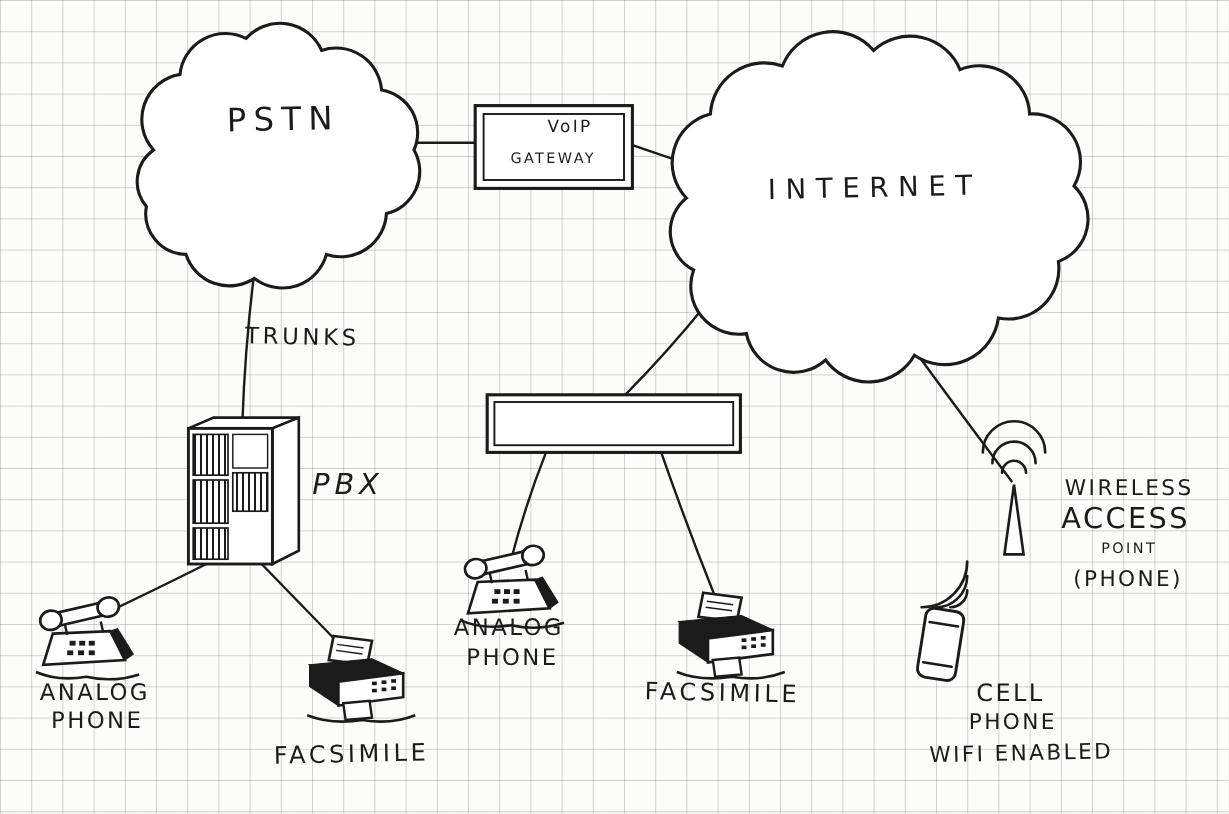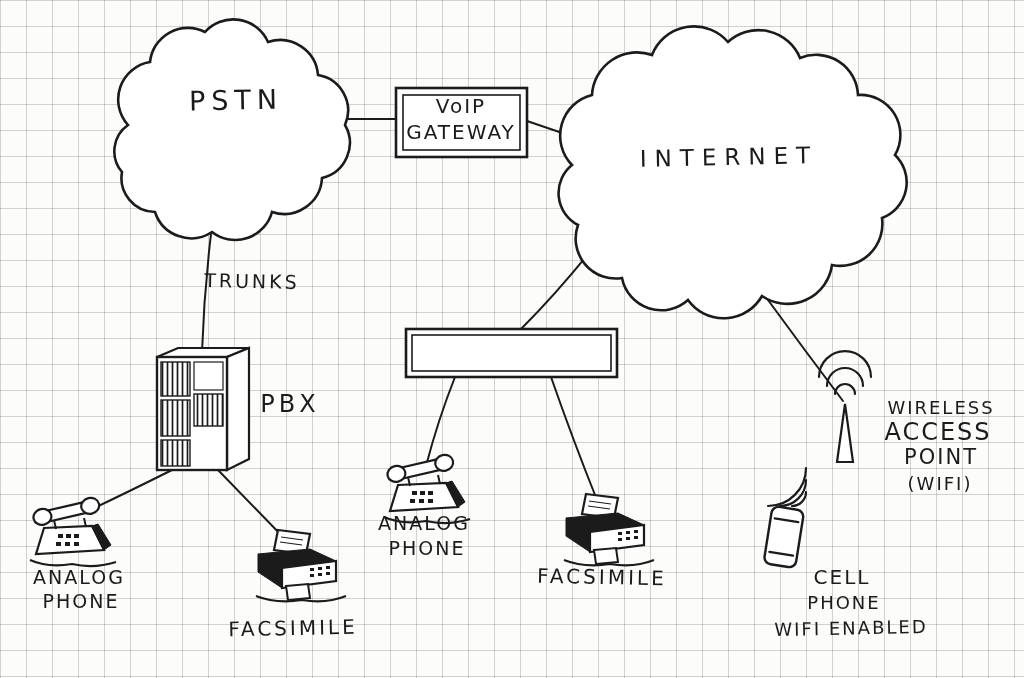--- a/index.html
+++ b/index.html
@@ -130,42 +130,42 @@
       <g transform="rotate(9 784 536)">
         <rect x="768" y="508" width="32" height="58" rx="7" fill="#ffffff" stroke-width="2.4"></rect>
         <line x1="772" y1="520" x2="796" y2="520"></line>
         <line x1="772" y1="554" x2="796" y2="554"></line>
       </g>
     </g>
   </svg>
 
   <div class="lbl r-1" style="left:236px;top:100px;font-size:27px;letter-spacing:6px;">PSTN</div>
 
-  <div class="lbl" style="left:461px;top:106px;font-size:20px;letter-spacing:2px;">VoIP</div>
-  <div class="lbl" style="left:461px;top:132px;font-size:20px;letter-spacing:2px;">GATEWAY</div>
+  <div class="lbl" style="left:475px;top:106px;font-size:14px;letter-spacing:2px;">VoIP</div>
+  <div class="lbl" style="left:461px;top:132px;font-size:12px;letter-spacing:2px;">GATEWAY</div>
 
   <div class="lbl r-1" style="left:729px;top:157px;font-size:23px;letter-spacing:8px;">INTERNET</div>
 
   <div class="lbl r1" style="left:252px;top:281px;font-size:19px;letter-spacing:3px;">TRUNKS</div>
 
-  <div class="lbl" style="left:290px;top:404px;font-size:24px;letter-spacing:4px;">PBX</div>
+  <div class="lbl" style="left:290px;top:404px;font-size:24px;letter-spacing:4px;font-style:italic;">PBX</div>
 
 
   <div class="lbl" style="left:79px;top:577px;font-size:19px;letter-spacing:2px;">ANALOG</div>
   <div class="lbl" style="left:81px;top:601px;font-size:19px;letter-spacing:2px;">PHONE</div>
 
   <div class="lbl r-1" style="left:293px;top:628px;font-size:20px;letter-spacing:3px;">FACSIMILE</div>
 
   <div class="lbl" style="left:424px;top:523px;font-size:19px;letter-spacing:2px;">ANALOG</div>
   <div class="lbl" style="left:427px;top:548px;font-size:19px;letter-spacing:2px;">PHONE</div>
 
   <div class="lbl r1" style="left:602px;top:577px;font-size:20px;letter-spacing:3px;">FACSIMILE</div>
 
   <div class="lbl" style="left:941px;top:407px;font-size:18px;letter-spacing:2px;">WIRELESS</div>
   <div class="lbl" style="left:938px;top:432px;font-size:24px;letter-spacing:2px;">ACCESS</div>
-  <div class="lbl" style="left:941px;top:457px;font-size:21px;letter-spacing:2px;">POINT</div>
-  <div class="lbl" style="left:940px;top:483px;font-size:18px;letter-spacing:2px;">(WIFI)</div>
+  <div class="lbl" style="left:941px;top:457px;font-size:12px;letter-spacing:2px;">POINT</div>
+  <div class="lbl" style="left:940px;top:483px;font-size:18px;letter-spacing:2px;">(PHONE)</div>
 
   <div class="lbl" style="left:842px;top:577px;font-size:20px;letter-spacing:2px;">CELL</div>
   <div class="lbl" style="left:844px;top:602px;font-size:18px;letter-spacing:2px;">PHONE</div>
   <div class="lbl r-1" style="left:851px;top:628px;font-size:18px;letter-spacing:2px;">WIFI ENABLED</div>
 
 </div>
 
 </body></html>

